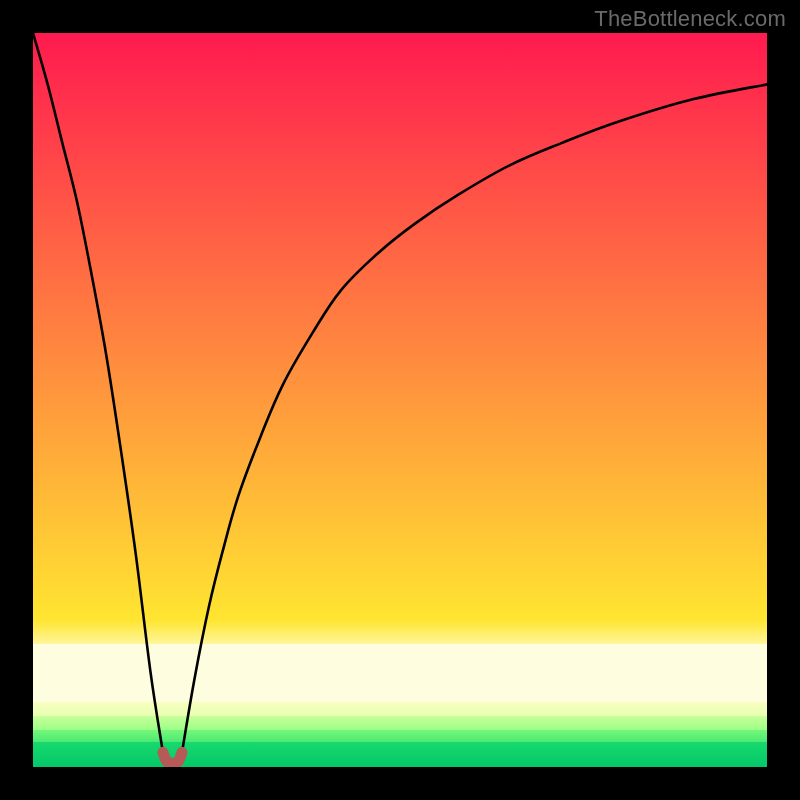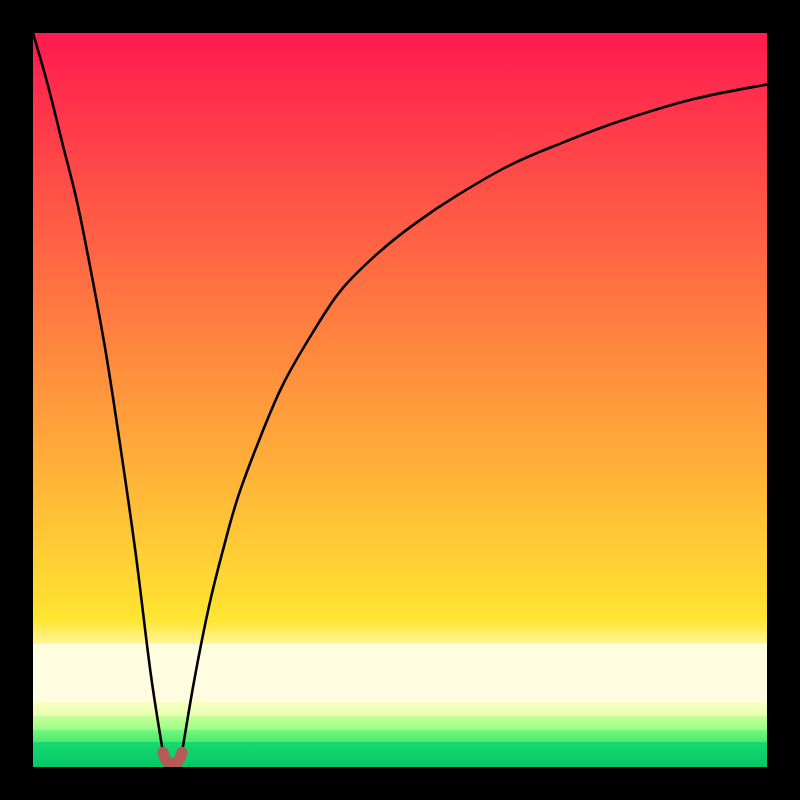--- a/index.html
+++ b/index.html
@@ -63,13 +63,14 @@
         <div class="grad-layer" style="top: 96.6%; height: 3.4%; background: linear-gradient(rgb(23, 217, 110), rgb(4, 200, 104));"></div>
       </div>
 
     <svg id="curve-svg" width="734" height="734" viewBox="0 0 734 734">
       <path id="path-left" fill="none" stroke="#000000" stroke-width="2.6" stroke-linecap="round" d="M 0 0 C 2.6424 9.248399999999998 9.395199999999999 31.56199999999999 14.68 51.379999999999995 C 19.9648 71.19800000000001 24.0752 88.96080000000003 29.36 110.10000000000002 C 34.6448 131.2392 38.7552 145.03839999999994 44.04 168.81999999999994 C 49.324799999999996 192.60159999999993 53.435199999999995 214.47479999999996 58.72 242.21999999999997 C 64.0048 269.9652 68.1152 291.2512 73.4 322.96 C 78.68480000000001 354.6688 82.7952 382.7076 88.08 418.38 C 93.3648 454.0524 97.4752 481.50399999999996 102.76 521.14 C 108.04480000000001 560.776 112.55156 602.9076 117.44 638.58 C 122.32844 674.2524000000001 127.67196 704.7868000000001 129.918 719.32"></path>
       <path id="path-right" fill="none" stroke="#000000" stroke-width="2.6" stroke-linecap="round" d="M 149.002 719.32 C 151.24804 706.1080000000001 156.59156 672.3439999999999 161.48 645.92 C 166.36844 619.496 170.8752 596.3016 176.16 572.52 C 181.4448 548.7384 185.5552 533.6179999999999 190.84 513.8 C 196.1248 493.98199999999997 198.91400000000002 482.238 205.52 462.42 C 212.126 442.60200000000003 219.6128 423.518 227.54 403.7 C 235.4672 383.882 240.31160000000003 370.8168 249.56000000000003 352.32 C 258.8084 333.8232 268.35040000000004 318.1156 278.92 300.94 C 289.4896 283.7644 296.38919999999996 271.43319999999994 308.28 256.9 C 320.1708 242.36679999999998 331.768 232.09080000000003 344.97999999999996 220.20000000000005 C 358.19199999999995 208.30920000000006 367.1468 201.40960000000004 381.68 190.84000000000003 C 396.21320000000003 180.27040000000002 408.5444 172.04960000000003 425.71999999999997 161.48000000000002 C 442.89559999999994 150.9104 458.6032 141.3684 477.1 132.12 C 495.59680000000003 122.8716 508.66200000000003 118.02720000000002 528.48 110.10000000000002 C 548.298 102.17280000000002 563.4184 96.00720000000005 587.2 88.08000000000004 C 610.9816000000001 80.15280000000003 634.176 72.66599999999995 660.6 66.05999999999995 C 687.024 59.45399999999994 720.788 54.02239999999998 734 51.379999999999995"></path>
       <path id="path-marker" fill="none" stroke="#b55a57" stroke-width="11" stroke-linecap="round" stroke-linejoin="round" d="M 129.918 719.32 C 130.5786 720.90544 131.87044 726.1462 133.588 728.128 C 135.30555999999999 730.1098000000001 137.34608 730.33 139.46 730.33 C 141.57392000000002 730.33 143.61444 730.1098000000001 145.332 728.128 C 147.04955999999999 726.1462 148.3414 720.90544 149.002 719.32"></path>
     </svg>
   </div>
 
+  <div class="watermark">TheBottleneck.com</div>
 </div>
 
 </body></html>

